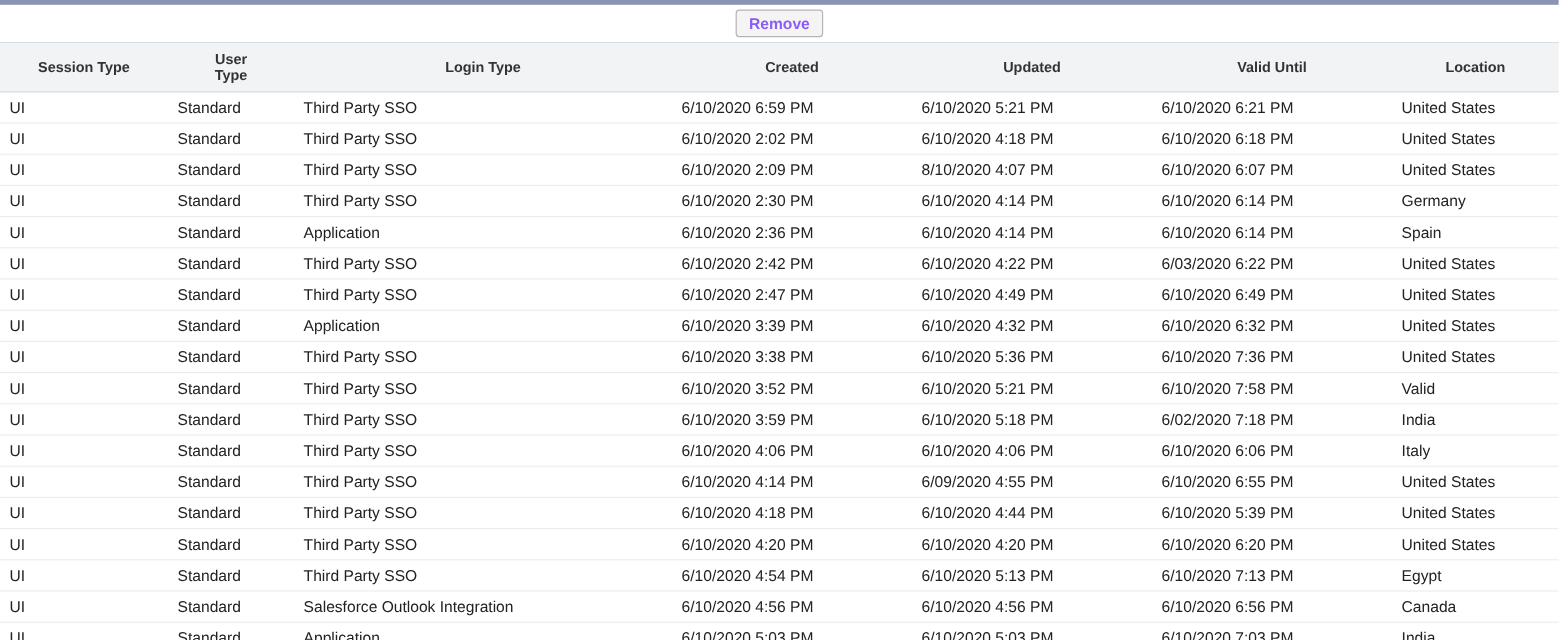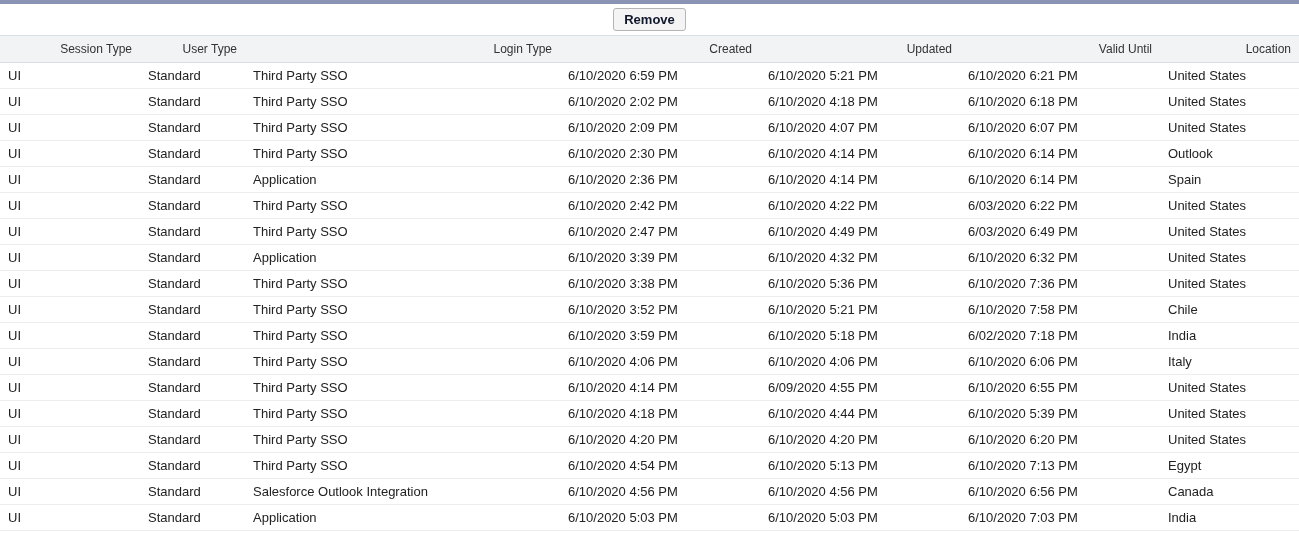--- a/index.html
+++ b/index.html
@@ -22,32 +22,32 @@
   }
   .remove-btn {
     font-family: Arial, Helvetica, sans-serif;
     font-size: 13px;
     font-weight: bold;
     padding: 3px 10px;
     background: #f4f4f4;
     border: 1px solid #b5b5b5;
     border-radius: 3px;
     cursor: pointer;
-    color: #0f172a;
+    color: #8b5cf6;
   }
   table {
     width: 100%;
     border-collapse: collapse;
   }
   thead th {
-    text-align: right;
+    text-align: center;
     background: #f2f3f5;
-    font-weight: normal;
+    font-weight: bold;
     font-size: 12px;
-    padding: 6px 8px;
+    padding: 6px 24px;
     border-bottom: 1px solid #d8dde6;
     color: #333;
   }
   tbody td {
     padding: 5px 8px;
     border-bottom: 1px solid #ededed;
     font-size: 13px;
     color: #222;
     white-space: nowrap;
   }
@@ -96,32 +96,32 @@
           <td class="col-created">6/10/2020 2:02 PM</td>
           <td class="col-updated">6/10/2020 4:18 PM</td>
           <td class="col-valid">6/10/2020 6:18 PM</td>
           <td class="col-loc">United States</td>
         </tr>
         <tr>
           <td class="col-session">UI</td>
           <td class="col-user">Standard</td>
           <td class="col-login">Third Party SSO</td>
           <td class="col-created">6/10/2020 2:09 PM</td>
-          <td class="col-updated">6/10/2020 4:07 PM</td>
+          <td class="col-updated">8/10/2020 4:07 PM</td>
           <td class="col-valid">6/10/2020 6:07 PM</td>
           <td class="col-loc">United States</td>
         </tr>
         <tr>
           <td class="col-session">UI</td>
           <td class="col-user">Standard</td>
           <td class="col-login">Third Party SSO</td>
           <td class="col-created">6/10/2020 2:30 PM</td>
           <td class="col-updated">6/10/2020 4:14 PM</td>
           <td class="col-valid">6/10/2020 6:14 PM</td>
-          <td class="col-loc">Outlook</td>
+          <td class="col-loc">Germany</td>
         </tr>
         <tr>
           <td class="col-session">UI</td>
           <td class="col-user">Standard</td>
           <td class="col-login">Application</td>
           <td class="col-created">6/10/2020 2:36 PM</td>
           <td class="col-updated">6/10/2020 4:14 PM</td>
           <td class="col-valid">6/10/2020 6:14 PM</td>
           <td class="col-loc">Spain</td>
         </tr>
@@ -133,21 +133,21 @@
           <td class="col-updated">6/10/2020 4:22 PM</td>
           <td class="col-valid">6/03/2020 6:22 PM</td>
           <td class="col-loc">United States</td>
         </tr>
         <tr>
           <td class="col-session">UI</td>
           <td class="col-user">Standard</td>
           <td class="col-login">Third Party SSO</td>
           <td class="col-created">6/10/2020 2:47 PM</td>
           <td class="col-updated">6/10/2020 4:49 PM</td>
-          <td class="col-valid">6/03/2020 6:49 PM</td>
+          <td class="col-valid">6/10/2020 6:49 PM</td>
           <td class="col-loc">United States</td>
         </tr>
         <tr>
           <td class="col-session">UI</td>
           <td class="col-user">Standard</td>
           <td class="col-login">Application</td>
           <td class="col-created">6/10/2020 3:39 PM</td>
           <td class="col-updated">6/10/2020 4:32 PM</td>
           <td class="col-valid">6/10/2020 6:32 PM</td>
           <td class="col-loc">United States</td>
@@ -161,21 +161,21 @@
           <td class="col-valid">6/10/2020 7:36 PM</td>
           <td class="col-loc">United States</td>
         </tr>
         <tr>
           <td class="col-session">UI</td>
           <td class="col-user">Standard</td>
           <td class="col-login">Third Party SSO</td>
           <td class="col-created">6/10/2020 3:52 PM</td>
           <td class="col-updated">6/10/2020 5:21 PM</td>
           <td class="col-valid">6/10/2020 7:58 PM</td>
-          <td class="col-loc">Chile</td>
+          <td class="col-loc">Valid</td>
         </tr>
         <tr>
           <td class="col-session">UI</td>
           <td class="col-user">Standard</td>
           <td class="col-login">Third Party SSO</td>
           <td class="col-created">6/10/2020 3:59 PM</td>
           <td class="col-updated">6/10/2020 5:18 PM</td>
           <td class="col-valid">6/02/2020 7:18 PM</td>
           <td class="col-loc">India</td>
         </tr>

